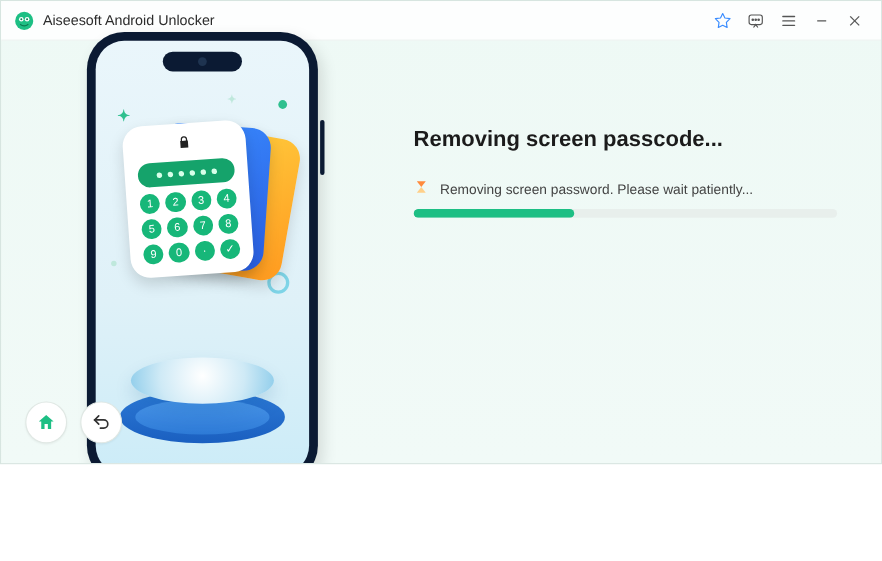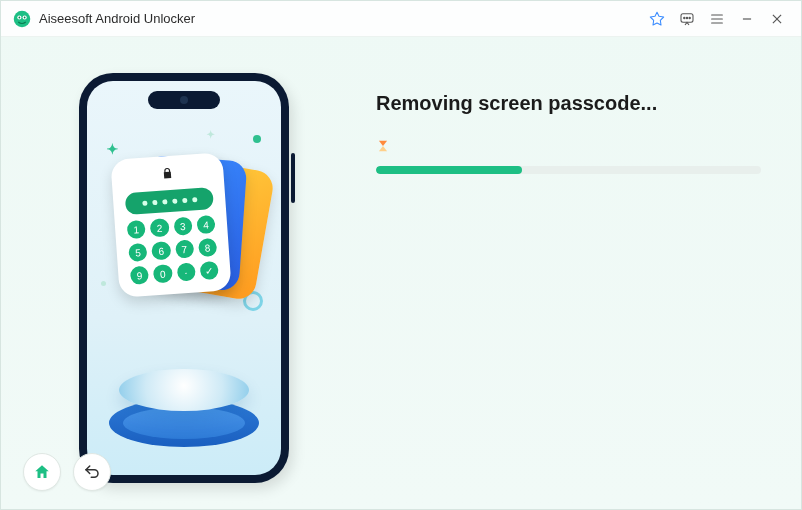--- a/index.html
+++ b/index.html
@@ -1,18 +1,18 @@
 <!DOCTYPE html>
 <html><head>
 <meta charset="utf-8">
 <style>
   * { box-sizing: border-box; margin: 0; padding: 0; }
   html, body { width: 802px; height: 510px; font-family: "Segoe UI", Arial, sans-serif; }
   .window {
-    width: 802px; height: 510px;
+    width: 802px; height: 422px;
     background: linear-gradient(180deg, #eef9f5 0%, #f1faf7 100%);
     border: 1px solid #d7e5e0;
     position: relative;
     overflow: hidden;
   }
   .titlebar {
     height: 36px;
     display: flex; align-items: center;
     padding: 0 10px 0 12px;
     background: #fdfefe;
@@ -34,21 +34,21 @@
 
   .content {
     position: absolute; top: 36px; left: 0; right: 0; bottom: 0;
     display: flex;
   }
   .left {
     width: 365px; position: relative;
     display: flex; align-items: center; justify-content: center;
   }
   .right {
-    flex: 1; padding: 55px 40px 12px 10px;
+    flex: 1; padding: 55px 40px 12px 10px; margin-top: 24px;
   }
 
   
   .phone {
     width: 210px; height: 410px;
     background: #0b1a33;
     border-radius: 34px;
     position: relative;
     margin-top: 10px;
     box-shadow: 4px 6px 14px rgba(0,0,0,0.12);
@@ -234,20 +234,21 @@
     <div class="right">
       <div class="heading">Removing screen passcode...</div>
 
       <div class="status-line">
         <span class="hourglass">
           <svg viewBox="0 0 24 24" width="14" height="14">
             <path d="M5 3h14L12 12 5 3z" fill="#ff8a3c"></path>
             <path d="M5 21h14L12 12 5 21z" fill="#ffd08a"></path>
           </svg>
         </span>
+        <span>Removing screen password. Please wait patiently...</span>
       </div>
 
       <div class="progress">
         <div class="bar" style="width:38%"></div>
       </div>
 
     </div>
 
   </div>
 

